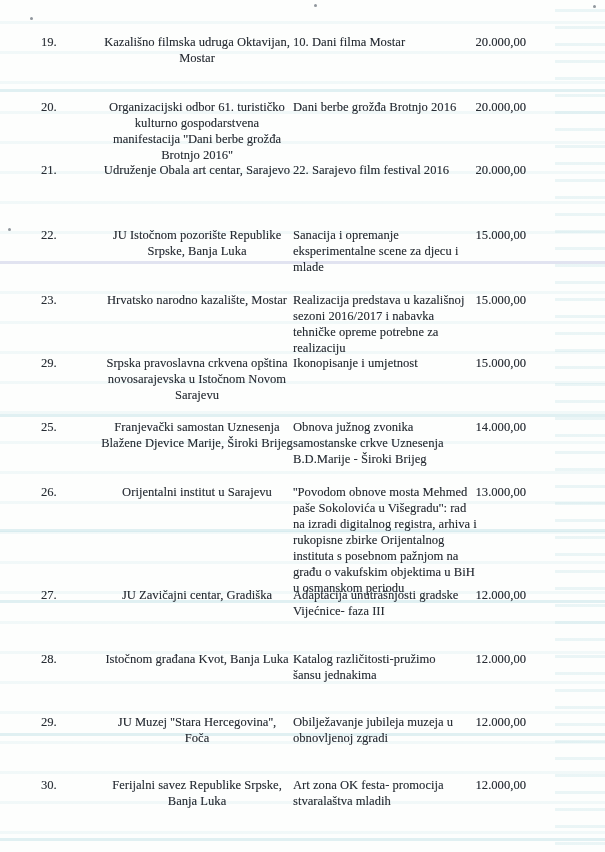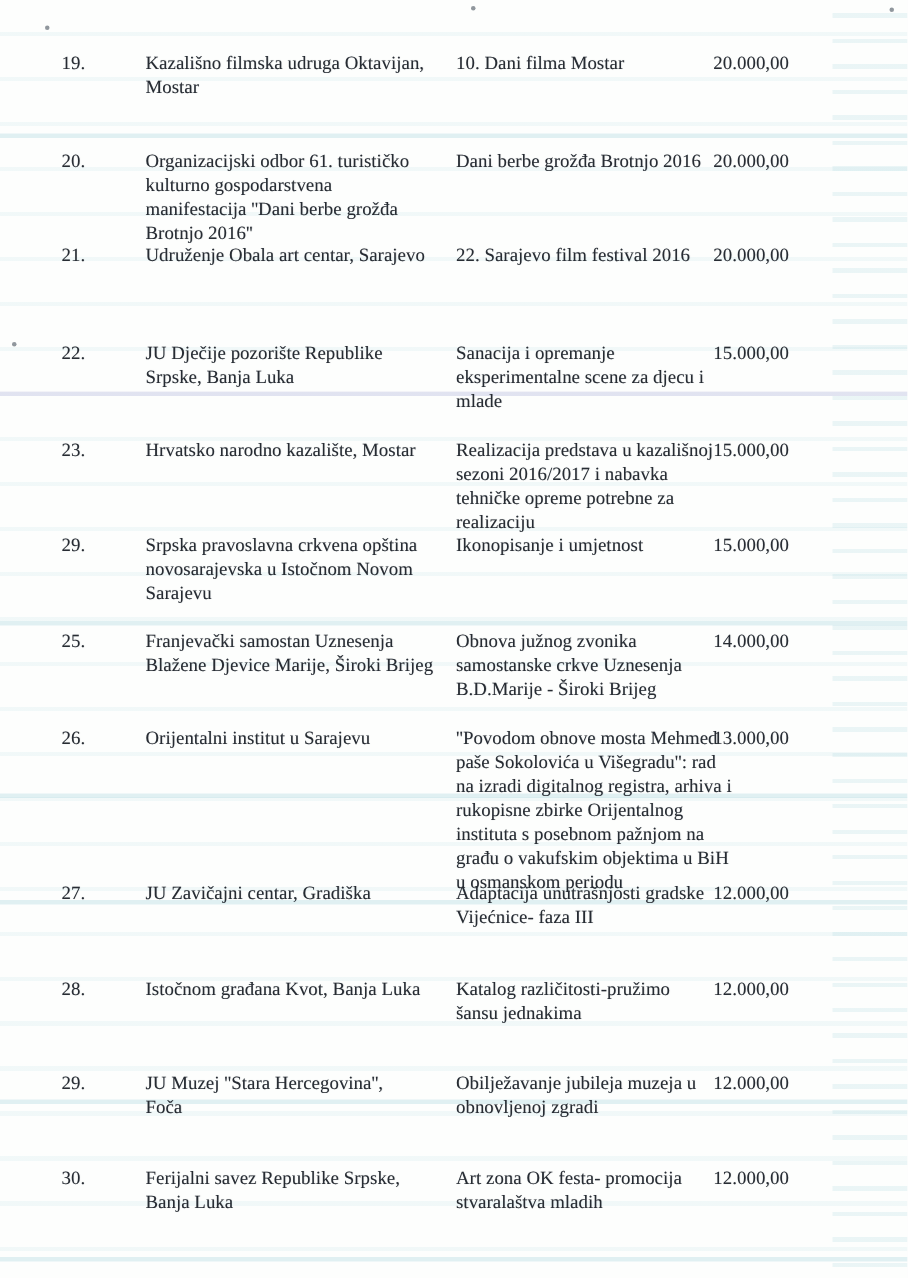--- a/index.html
+++ b/index.html
@@ -74,22 +74,22 @@
   .cell {
     position: absolute;
     top: 0;
     font-size: 12.5px;
     line-height: 16px;
     white-space: pre-line;
     letter-spacing: 0.05px;
     text-shadow: 0.2px 0.2px 0.5px rgba(40,48,60,0.35);
   }
   .cell.num    { left: 41px;  width: 40px;  }
-  .cell.org    { left: 97px;  width: 200px; }
-  .cell.proj   { left: 304px; width: 205px; }
+  .cell.org    { left: 97px;  width: 200px; text-align: center; }
+  .cell.proj   { left: 293px; width: 205px; }
   .cell.amount { left: 417px; width: 109px; text-align: right; }
 </style>
 </head>
 <body>
 
 <div class="page">
   <div class="right-noise"></div>
 
   <div class="streak cyan" style="top:89px"></div>
   <div class="streak violet" style="top:261px"></div>
@@ -122,21 +122,21 @@
         <div class="cell amount">20.000,00</div>
       </div>
       <div class="row" style="top: 162px;">
         <div class="cell num">21.</div>
         <div class="cell org">Udruženje Obala art centar, Sarajevo</div>
         <div class="cell proj">22. Sarajevo film festival 2016</div>
         <div class="cell amount">20.000,00</div>
       </div>
       <div class="row" style="top: 227px;">
         <div class="cell num">22.</div>
-        <div class="cell org">JU Dječije pozorište Republike
+        <div class="cell org">JU Istočnom pozorište Republike
 Srpske, Banja Luka</div>
         <div class="cell proj">Sanacija i opremanje
 eksperimentalne scene za djecu i
 mlade</div>
         <div class="cell amount">15.000,00</div>
       </div>
       <div class="row" style="top: 292px;">
         <div class="cell num">23.</div>
         <div class="cell org">Hrvatsko narodno kazalište, Mostar</div>
         <div class="cell proj">Realizacija predstava u kazališnoj

